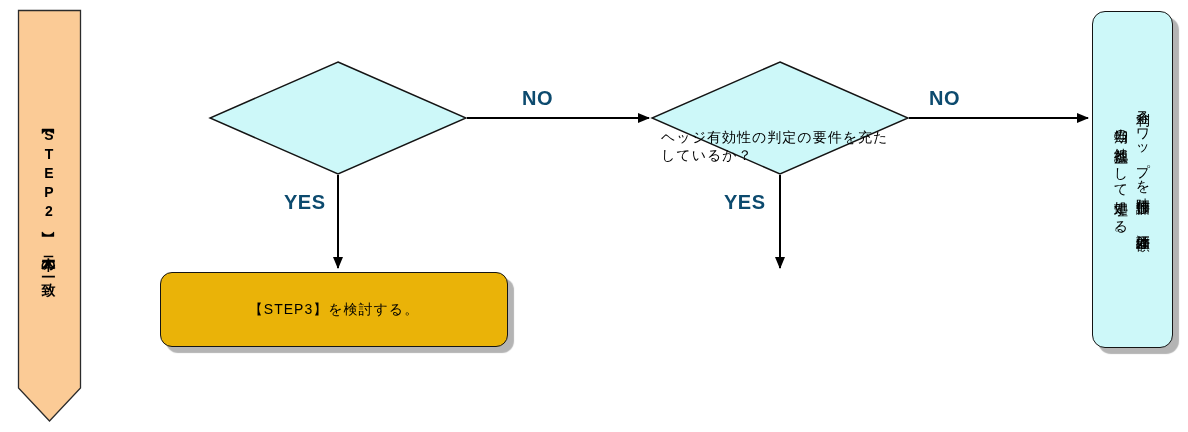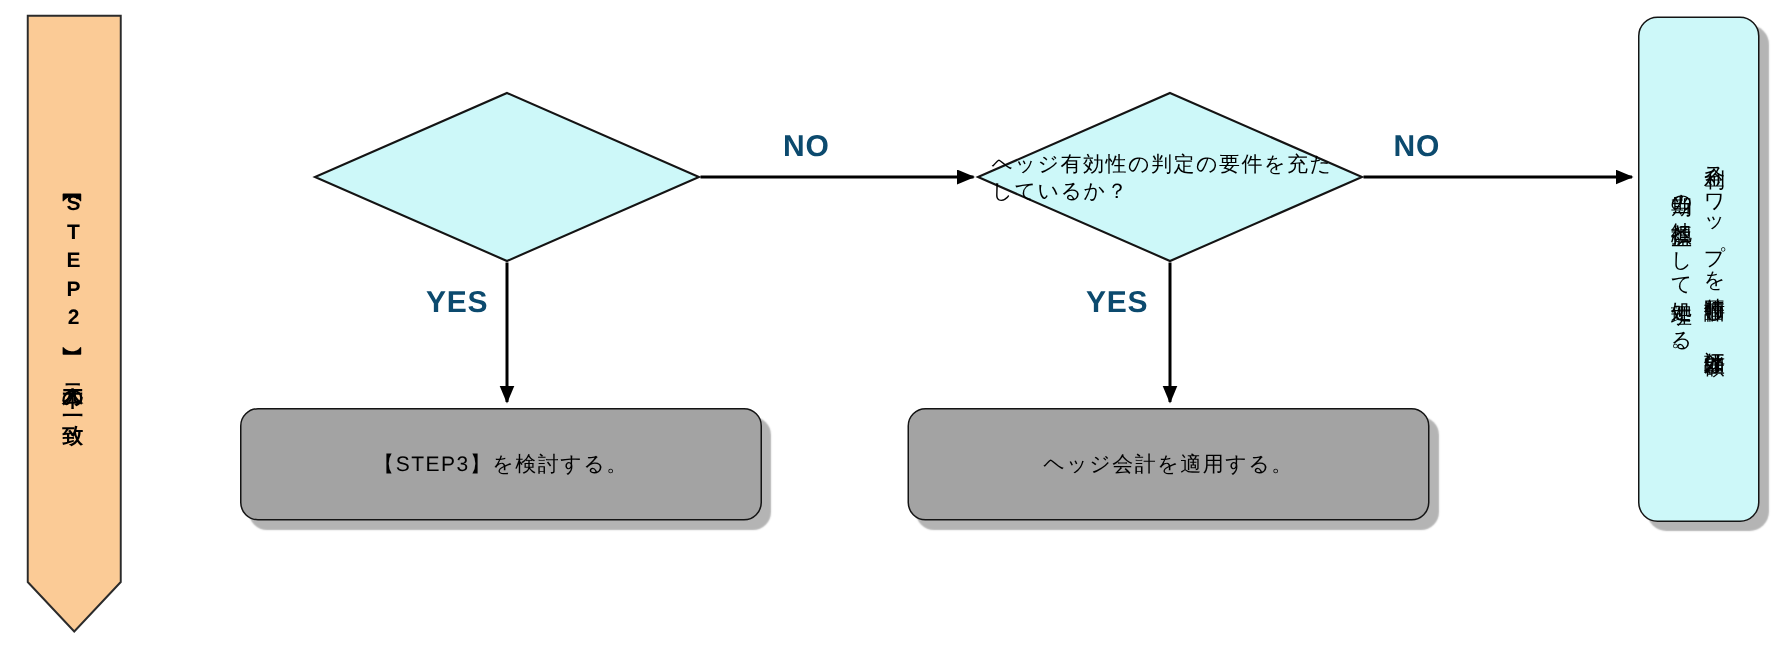--- a/index.html
+++ b/index.html
@@ -29,26 +29,26 @@
     position:absolute;
     display:flex;align-items:center;justify-content:center;
     pointer-events:none;
   }
   .decision-text span{
     display:block;width:238px;
     font-size:14px;line-height:18px;letter-spacing:1px;
     text-align:left;
   }
   #decision1-text{left:210px;top:62px;width:256px;height:112px;}
-  #decision2-text{left:652px;top:62px;width:256px;height:112px;}
+  #decision2-text{left:652px;top:52px;width:256px;height:112px;align-items:flex-end;}
 
   .result-box{
     position:absolute;
     top:272px;width:348px;height:75px;
-    background:#a3a3a3;
+    background:#eab308;
     border:1.4px solid #141414;
     border-radius:12px;
     box-shadow:6px 6px 1px 0 #b4b4b4;
     display:flex;align-items:center;justify-content:center;
     box-sizing:border-box;
     font-size:14px;letter-spacing:1px;
   }
   #result1{left:160px;}
   #result2{left:605px;}
 
@@ -108,23 +108,20 @@
   <div class="banner-label">【STEP2】 元本の一致</div>
 
 
   <div class="decision-text" id="decision2-text">
     <span>ヘッジ有効性の判定の要件を充たしているか？</span>
   </div>
 
   <div class="result-box" id="result1">
     <span>【STEP3】を検討する。</span>
   </div>
-  <div class="result-box" id="result2">
-    <span>ヘッジ会計を適用する。</span>
-  </div>
 
   <div id="terminal">
     <div class="vtext">
       <span>金利スワップを時価評価し、評価差額は、</span>
       <span>当期の純損益として処理する。</span>
     </div>
   </div>
 
   <span class="edge-label" id="no1">NO</span>
   <span class="edge-label" id="no2">NO</span>

